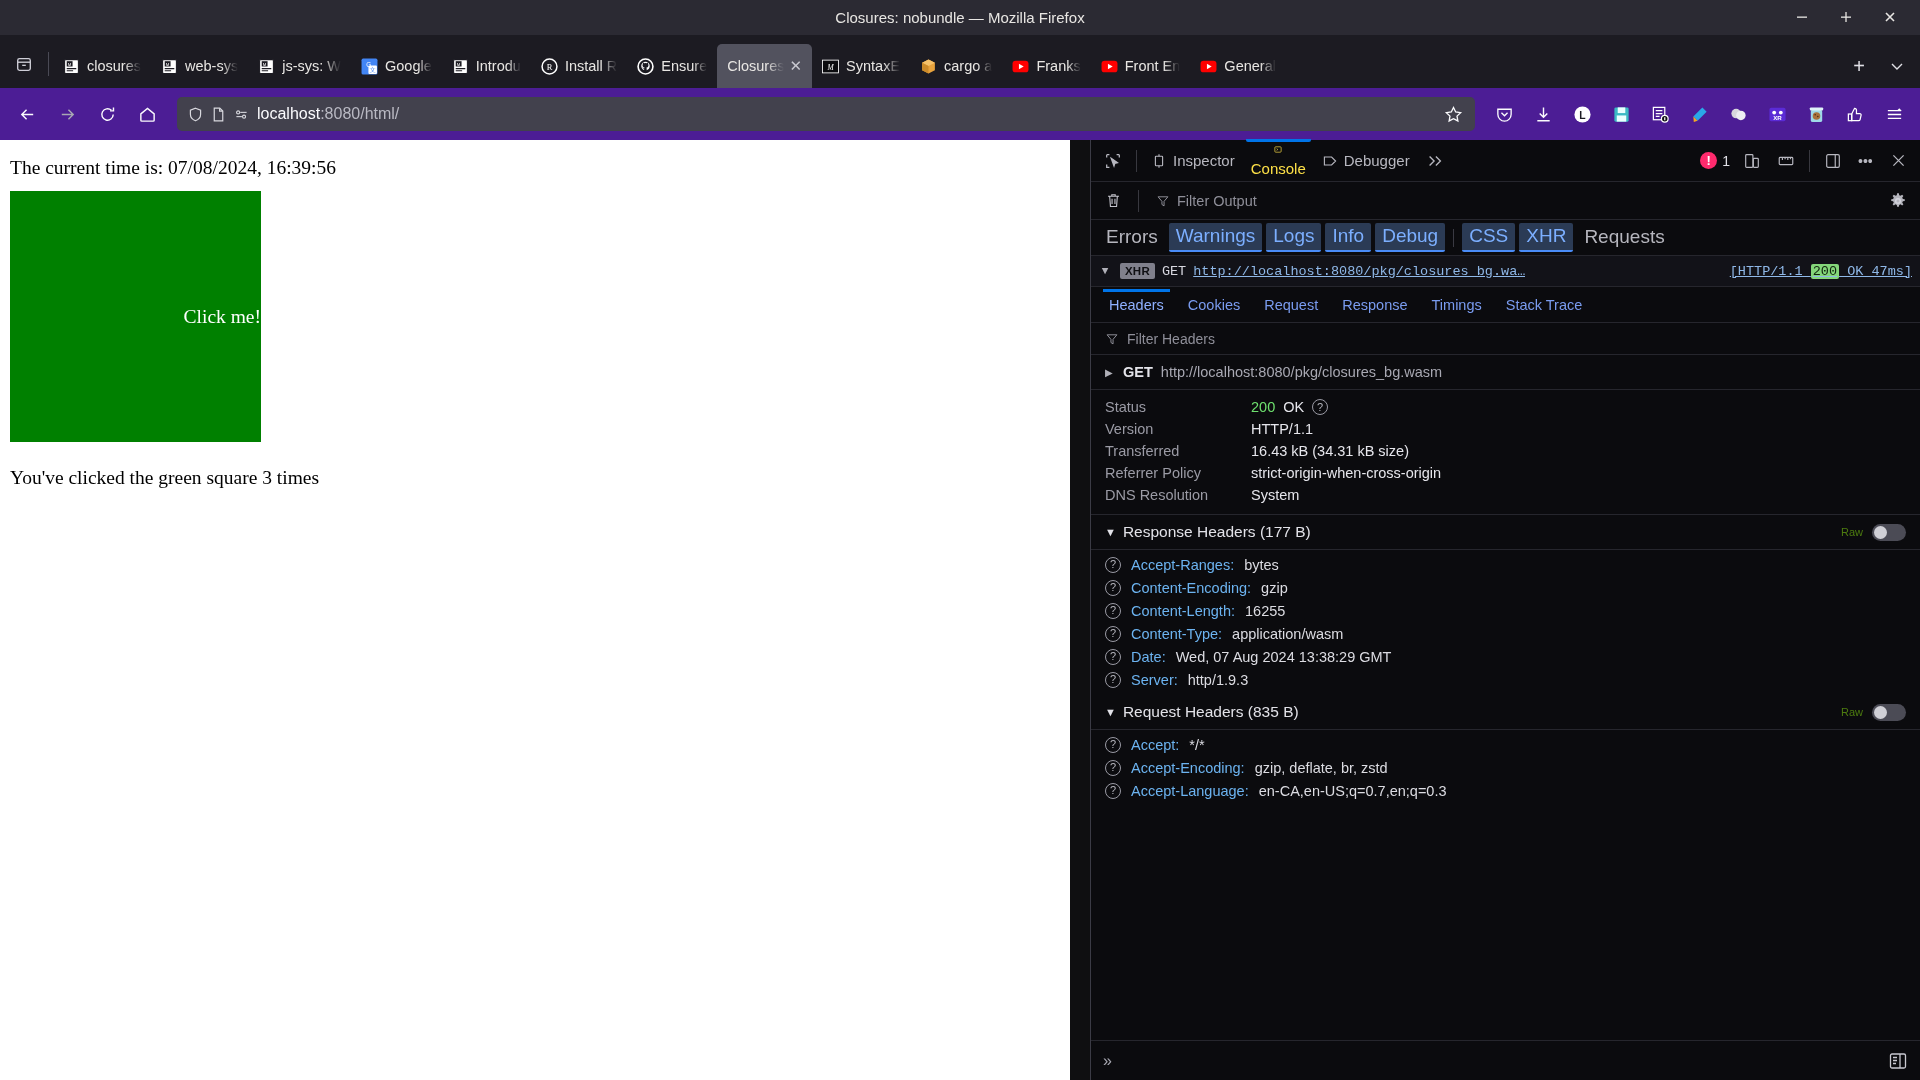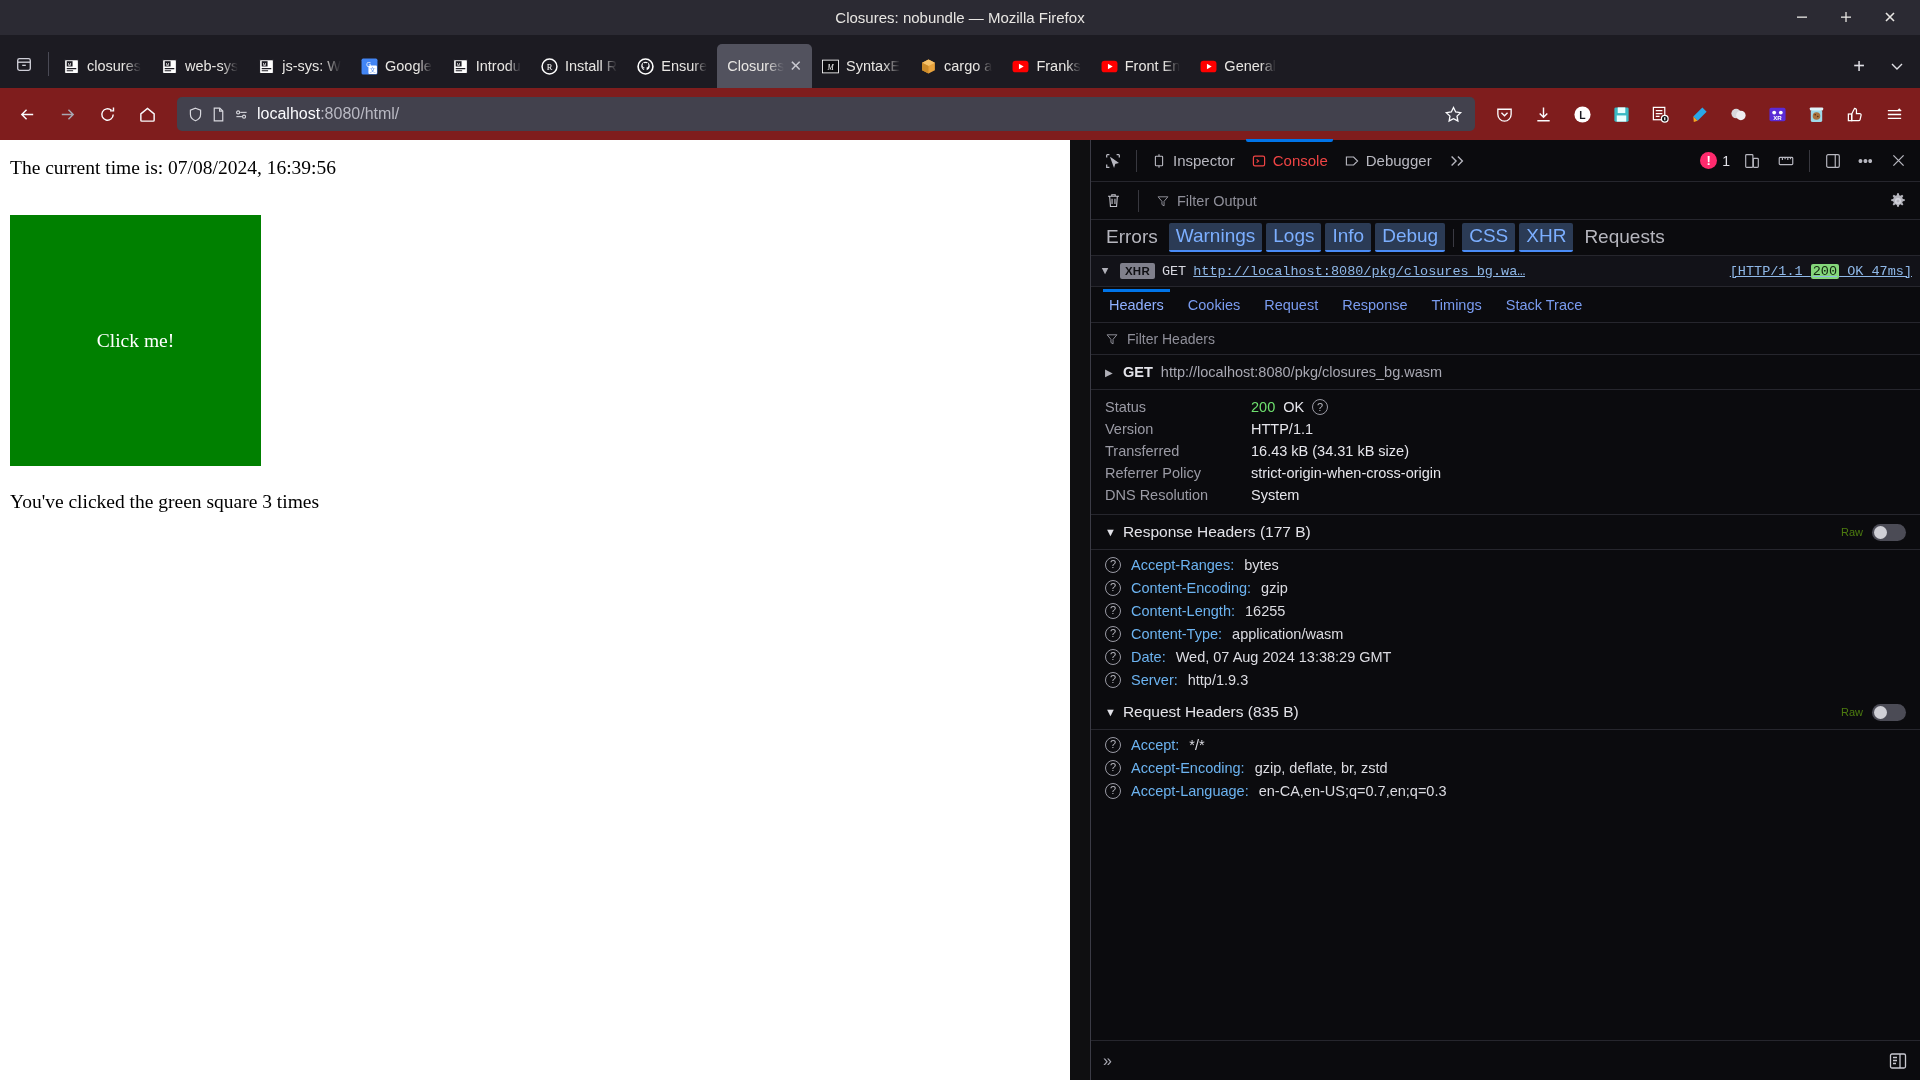--- a/index.html
+++ b/index.html
@@ -54,21 +54,21 @@
   }
   .tab-close { font-size: 15px; color: #c8c8d0; flex: 0 0 auto; margin-left: -2px; }
   .tab-new, .tab-listall {
     width: 38px; height: 44px; display: flex; align-items: center; justify-content: center;
     color: #e0e0e6; font-size: 20px; flex: 0 0 38px;
   }
   .tab-listall { font-size: 14px; }
 
   
   .navbar {
-    height: 52px; background: #7f1d1d; display: flex; align-items: center;
+    height: 52px; background: #4c1d95; display: flex; align-items: center;
     flex: 0 0 52px; padding: 16px 8px; gap: 2px;
   }
   .nav-btn {
     width: 38px; height: 34px; display: flex; align-items: center; justify-content: center;
     color: #fbfbfe; border-radius: 4px; flex: 0 0 38px;
   }
   .nav-btn.disabled { color: #a8a8b3; }
   .urlbar {
     flex: 1; height: 34px; background: #42414d; border-radius: 5px;
     display: flex; align-items: center; padding: 0 6px 0 10px; margin: 0 9px;
@@ -88,43 +88,43 @@
   .body-area { flex: 1; display: flex; min-height: 0; background: #0f0f11; }
 
   
   .page {
     width: 1070px; background: #ffffff; color: #000000;
     font-family: "Liberation Serif", serif; font-size: 19.5px;
     padding: 10px 10px 0 10px; overflow: hidden; flex: 0 0 1070px;
   }
   .page-time { margin: 7px 0 0 0; }
   .green-square {
-    width: 251px; height: 251px; background: #008000; margin-top: 36px;
-    color: #ffffff; display: flex; align-items: center; justify-content: center;
+    width: 251px; height: 251px; background: #008000; margin-top: 12px;
+    color: #ffffff; display: flex; align-items: center; justify-content: flex-end;
     font-size: 19.5px;
   }
   .page-clicks { margin-top: 25px; }
 
   
   .devtools {
     flex: 1; background: #0b0b0e; color: #cdcdd3; display: flex; flex-direction: column;
     border-left: 1px solid #3b3b45; min-width: 0;
     font-size: 14px;
     margin-left: 20px;
   }
   .dt-toolbar {
     height: 42px; flex: 0 0 42px; display: flex; align-items: center;
     background: #0b0b0e; border-bottom: 1px solid #26262d; padding: 0 6px; gap: 2px;
   }
   .dt-tool-btn {
     height: 32px; min-width: 30px; display: flex; align-items: center; gap: 6px;
     padding: 0 7px; color: #b8b8c0; border-radius: 3px;
   }
   .dt-tool-btn.tab-item { font-size: 15px; }
-  .dt-tool-btn.selected { color: #ef4444; position: relative; }
+  .dt-tool-btn.selected { color: #fde047; position: relative; flex-direction: column; }
   .dt-tool-btn.selected::after {
     content: ""; position: absolute; left: 2px; right: 2px; top: -6px; height: 3px;
     background: #0074e8; border-radius: 0 0 2px 2px;
   }
   .dt-sep { width: 1px; height: 22px; background: #38383f; margin: 0 5px; }
   .dt-err-badge { display: flex; align-items: center; gap: 5px; padding: 0 4px; }
   .dt-err-dot {
     width: 17px; height: 17px; border-radius: 50%; background: #ff2a6d;
     color: #ffffff; font-size: 13px; font-weight: bold; display: flex;
     align-items: center; justify-content: center; line-height: 1;

